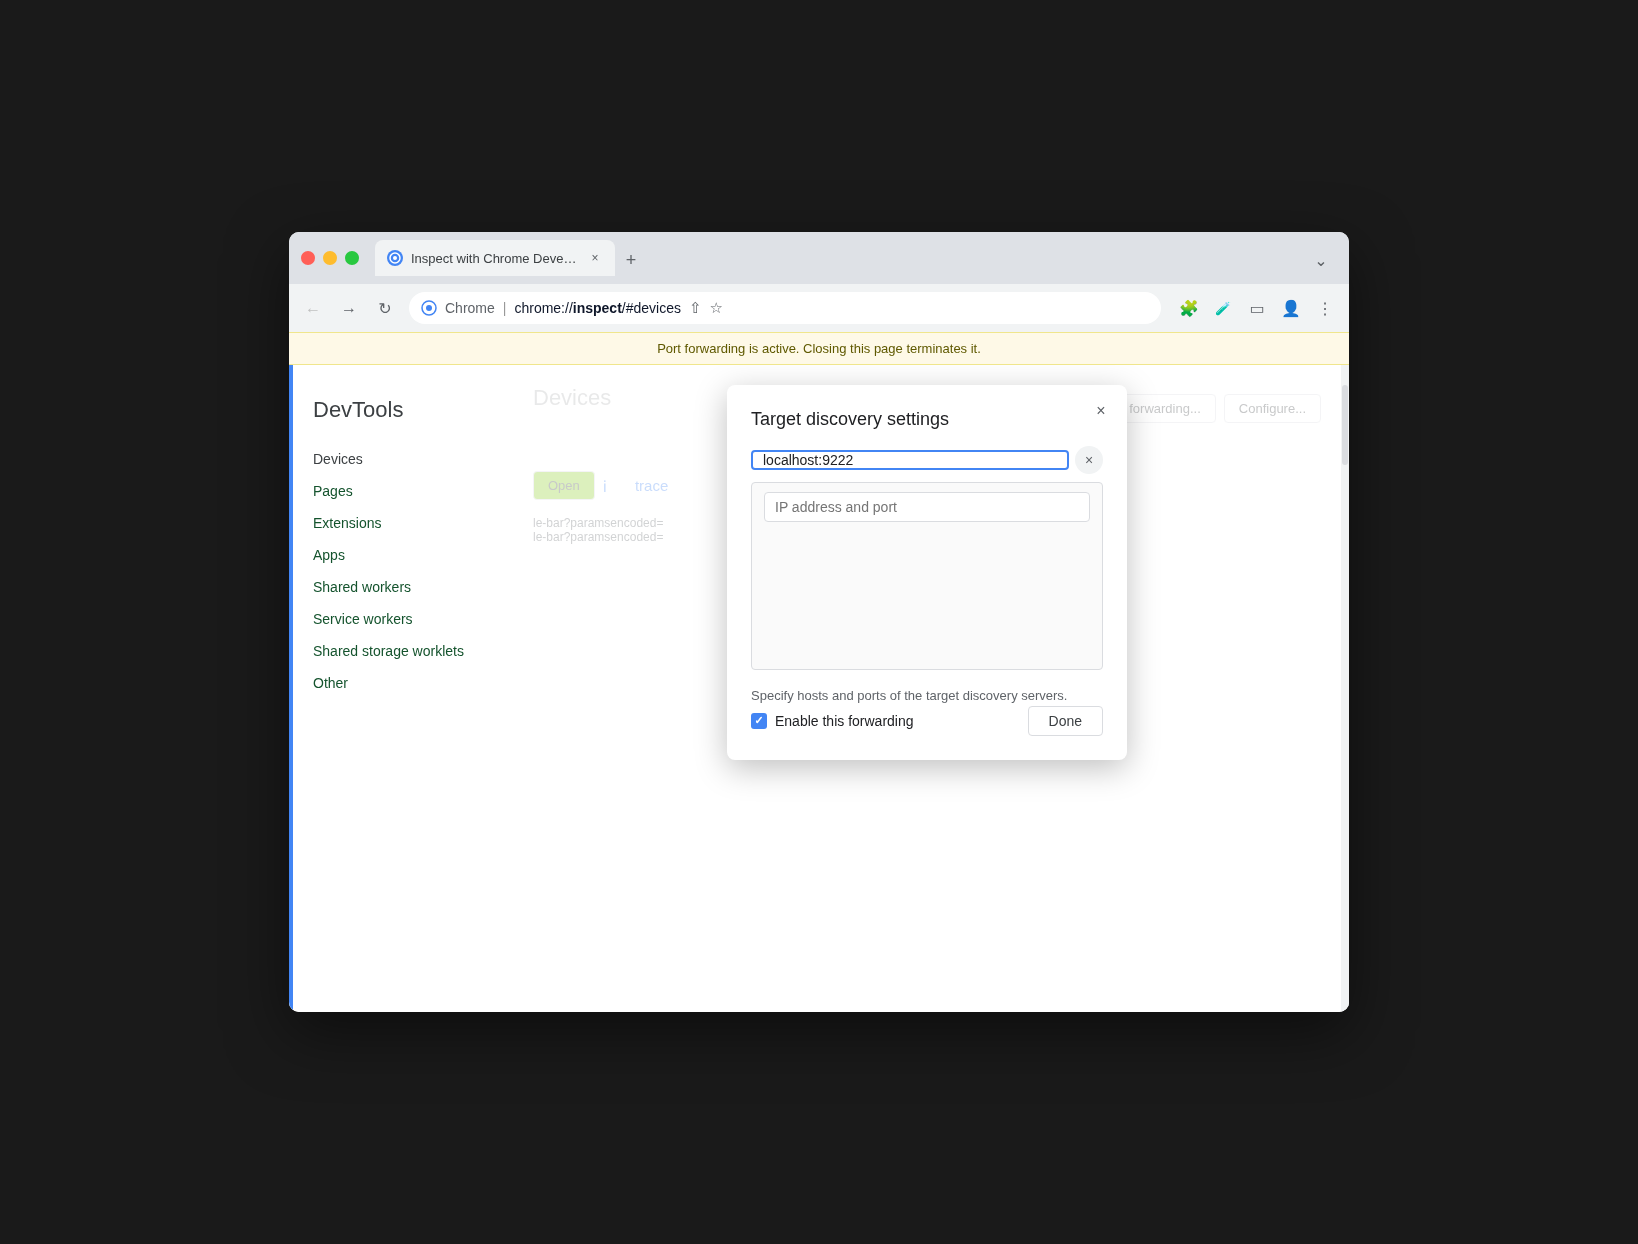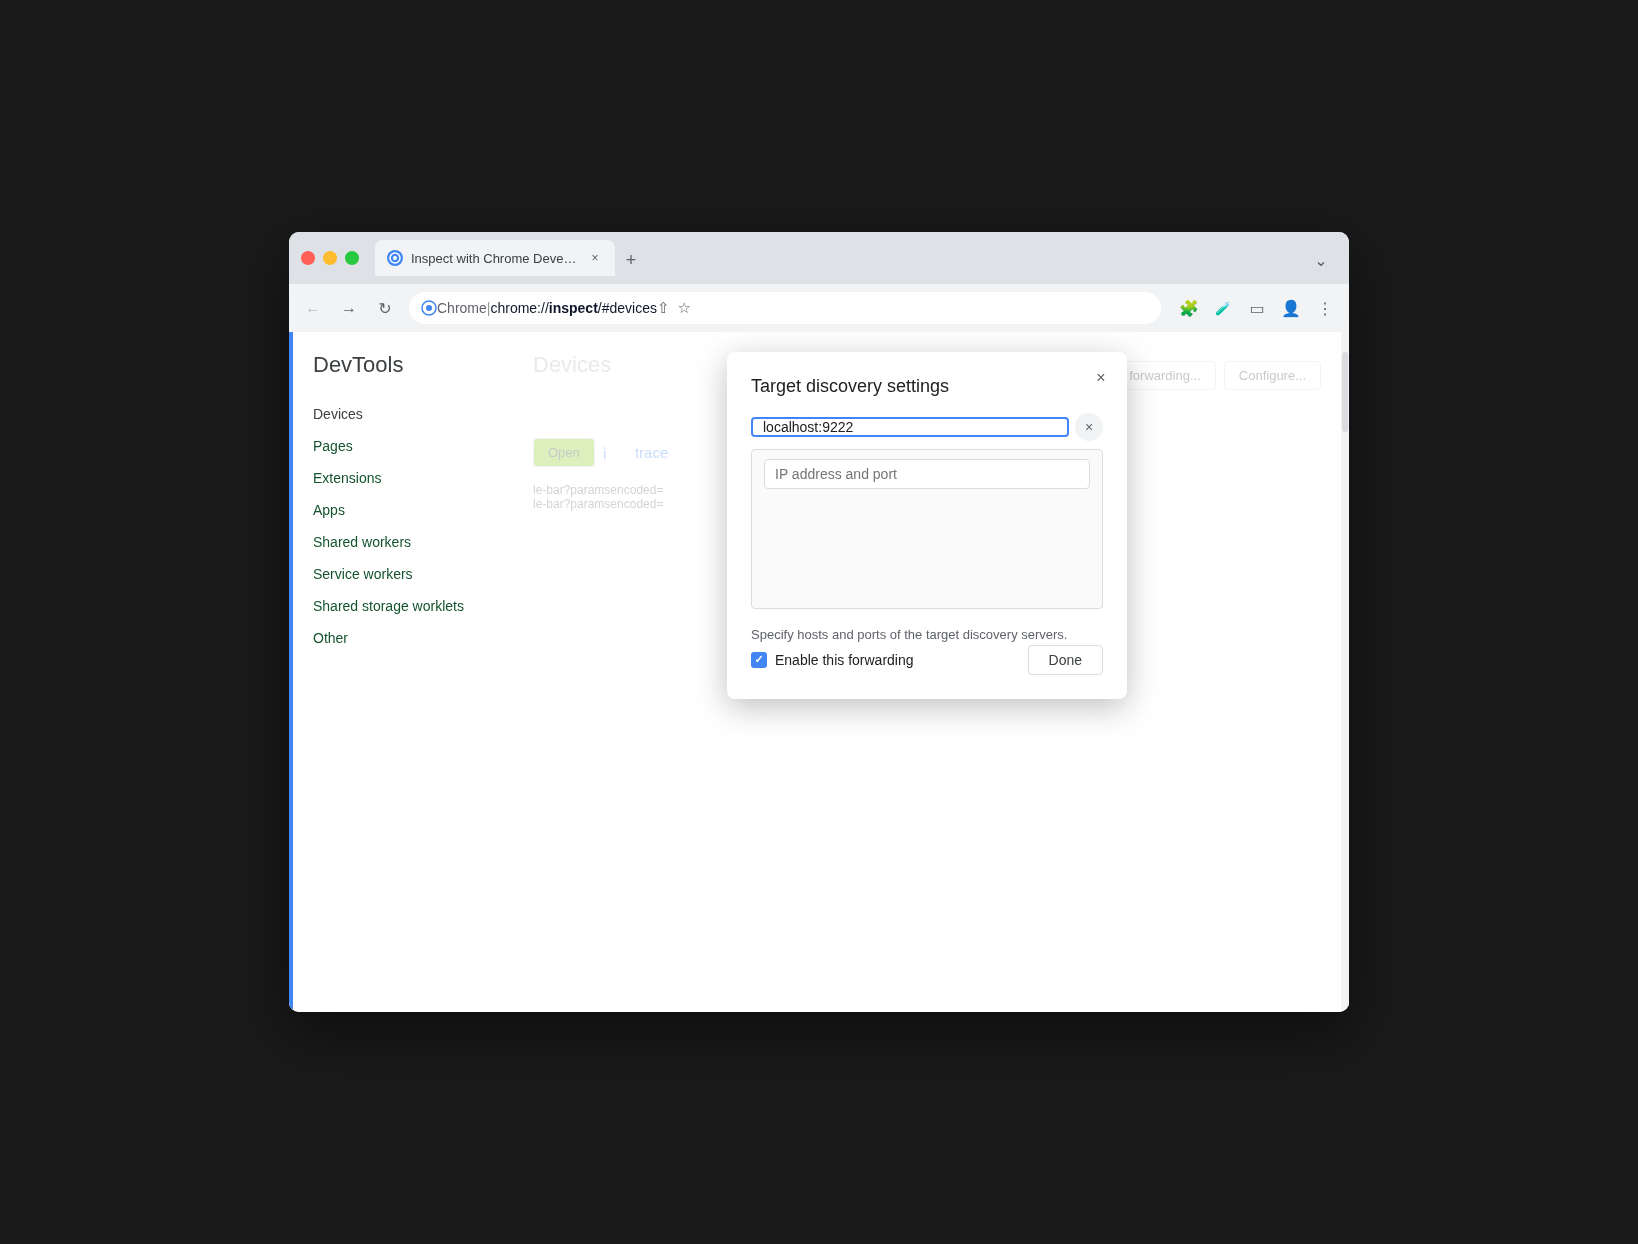--- a/index.html
+++ b/index.html
@@ -138,21 +138,21 @@
     }
     .nav-btn.disabled { color: #c0c0c0; cursor: default; }
     .address-bar {
       flex: 1;
       height: 32px;
       background: white;
       border-radius: 16px;
       display: flex;
       align-items: center;
       padding: 0 12px;
-      gap: 0;
+      gap: 8px;
       font-size: 14px;
       color: #3c4043;
       margin: 0 4px;
     }
     .address-scheme {
       color: #5f6368;
     }
     .address-actions {
       display: flex;
       gap: 8px;
@@ -195,21 +195,21 @@
     }
     
     .left-accent {
       width: 4px;
       background: #4285f4;
       flex-shrink: 0;
     }
     
     .sidebar {
       width: 220px;
-      padding: 20px 0;
+      padding: 32px 0;
       flex-shrink: 0;
     }
     .sidebar-title {
       font-size: 22px;
       color: #3c4043;
       padding: 0 20px 20px 20px;
       font-weight: 400;
     }
     .sidebar-item {
       padding: 8px 20px;
@@ -361,21 +361,21 @@
       flex: 1;
       padding: 6px 10px;
       border: 1px solid #dadce0;
       border-radius: 4px;
       font-size: 14px;
       color: #999;
     }
     .modal-list-area {
       border: 1px solid #dadce0;
       border-radius: 4px;
-      height: 160px;
+      height: 188px;
       margin-bottom: 16px;
       overflow: hidden;
       background: #fafafa;
     }
     .modal-list-inner {
       padding: 6px;
     }
     .modal-description {
       font-size: 13px;
       color: #5f6368;
@@ -469,20 +469,23 @@
     </div>
     <div class="toolbar-icons">
       <div class="toolbar-icon">🧩</div>
       <div class="toolbar-icon" style="font-size:13px;">🧪</div>
       <div class="toolbar-icon">▭</div>
       <div class="toolbar-icon">👤</div>
       <div class="toolbar-icon">⋮</div>
     </div>
   </div>
 
+  <div class="info-bar">
+    <span>Port forwarding is active. Closing this page terminates it.</span>
+  </div>
 
   <div class="content-area">
     <div class="left-accent"></div>
 
     <div class="sidebar">
       <div class="sidebar-title">DevTools</div>
       <div class="sidebar-item active">Devices</div>
       <div class="sidebar-item">Pages</div>
       <div class="sidebar-item">Extensions</div>
       <div class="sidebar-item">Apps</div>

